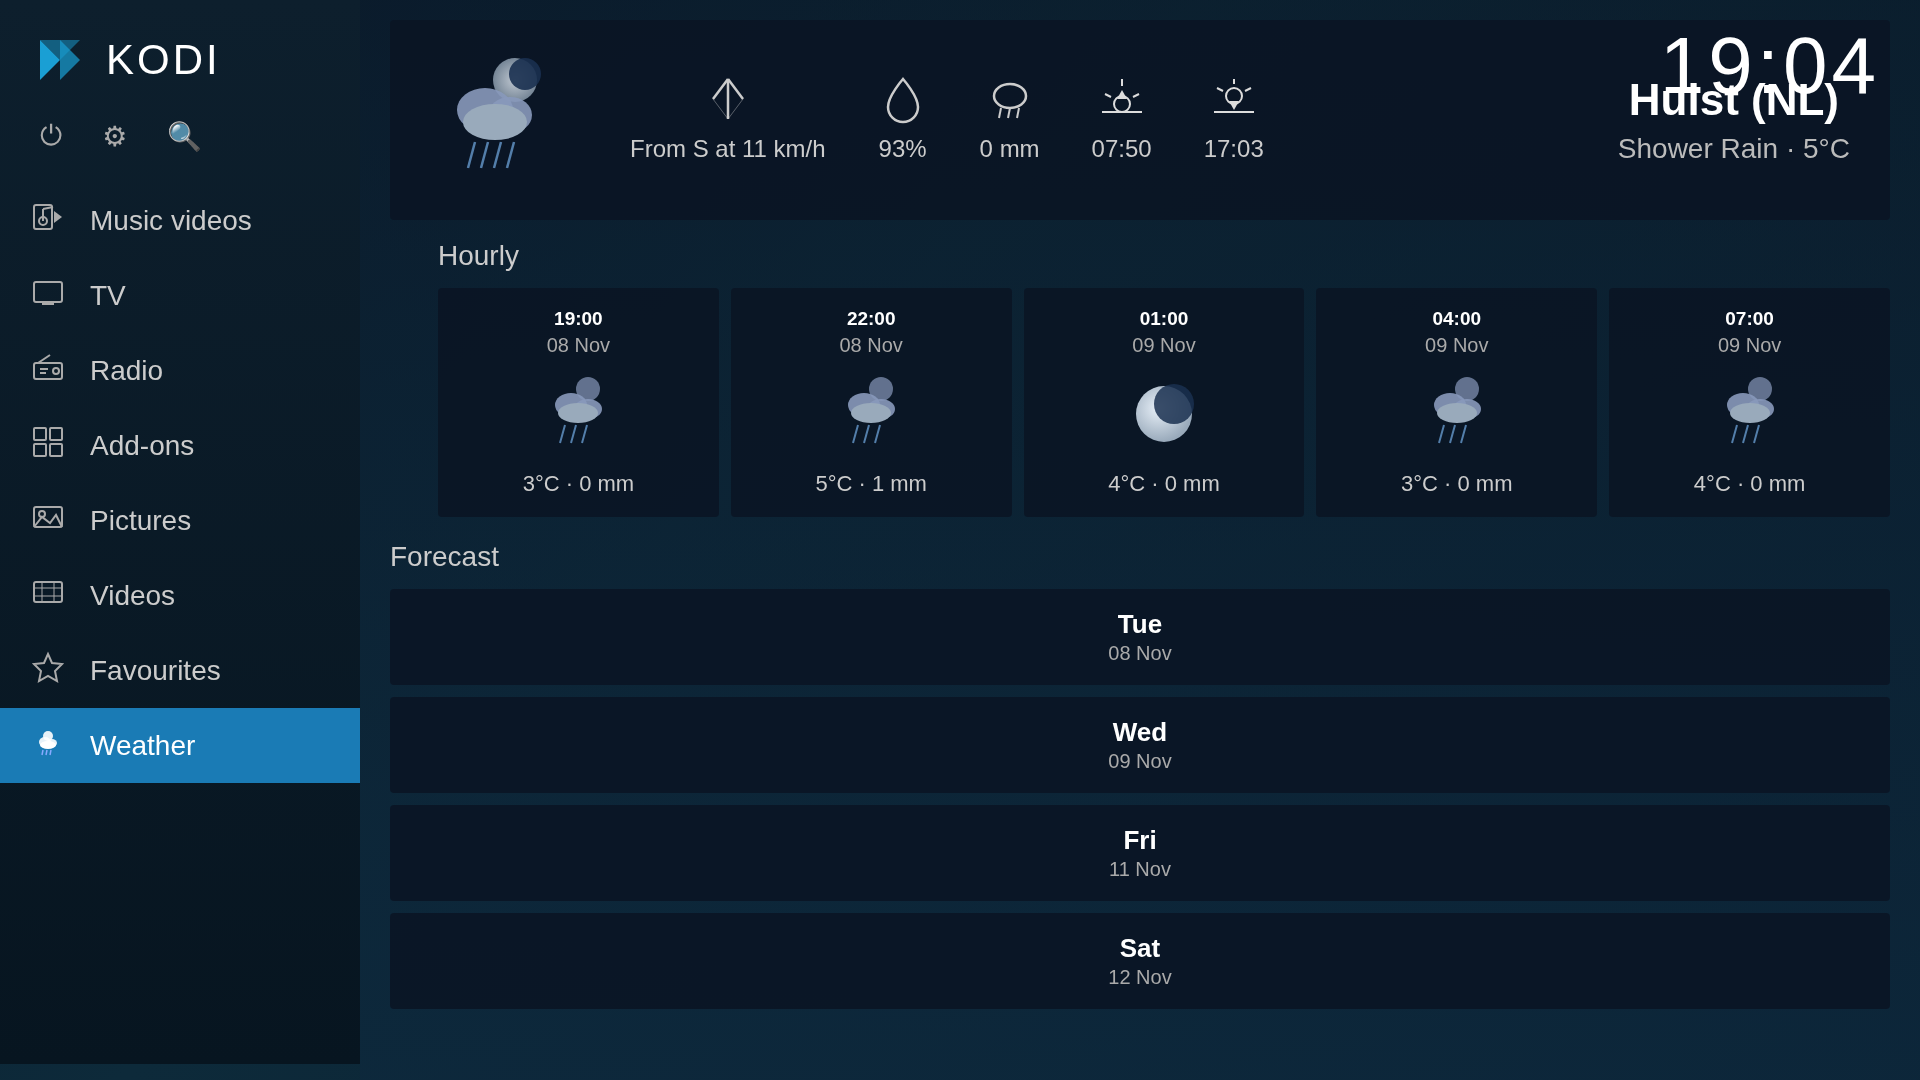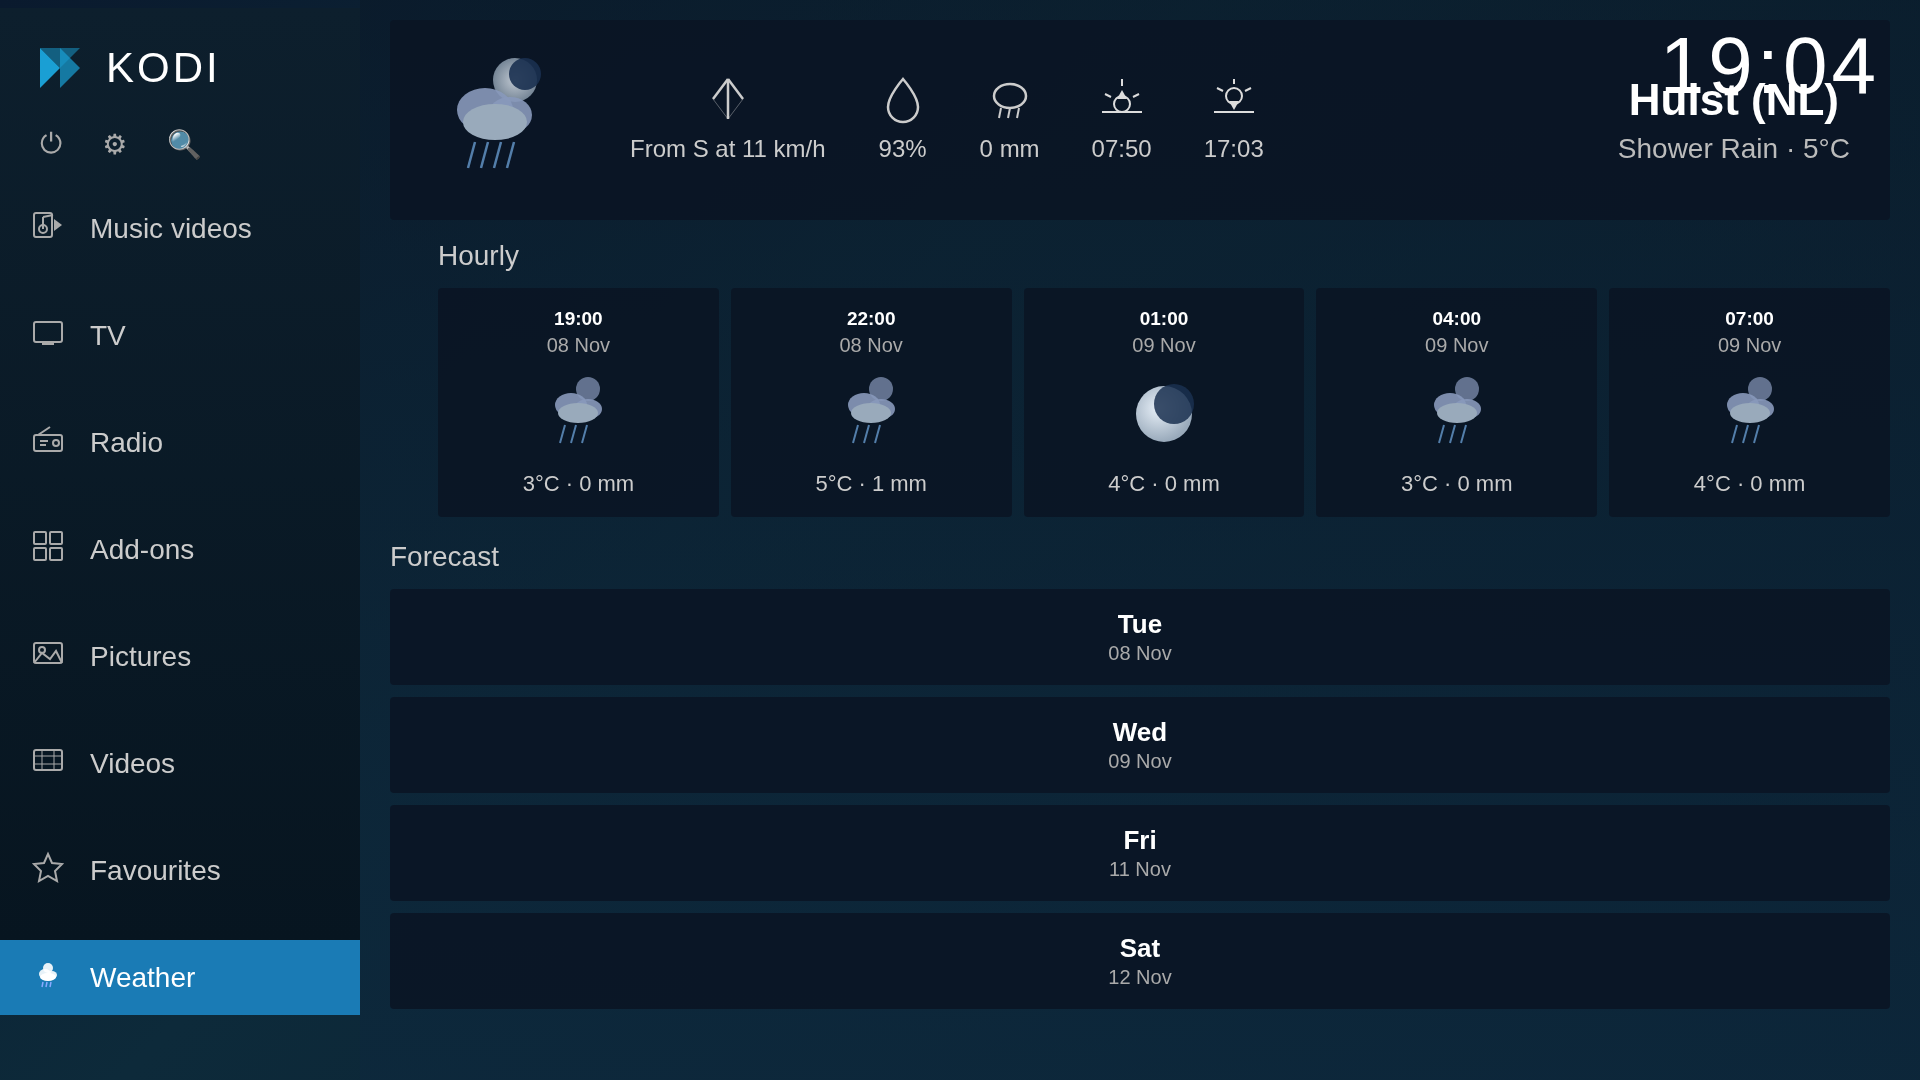--- a/index.html
+++ b/index.html
@@ -17,23 +17,23 @@
     .bg-gradient {
       position: absolute;
       top: 0; left: 0; right: 0; bottom: 0;
       background: linear-gradient(135deg, #0a1a2e 0%, #0d2a3a 40%, #0a1f30 100%);
       z-index: 0;
     }
 
     
     .sidebar {
       position: absolute;
-      top: 8px; left: 0;
+      top: 0; left: 0;
       width: 360px;
-      height: 932px;
+      height: 1064px;
       background: linear-gradient(180deg, #0d1f2d 0%, #071520 100%);
       z-index: 10;
       display: flex;
       flex-direction: column;
     }
 
     .kodi-header {
       display: flex;
       align-items: center;
       padding: 30px 30px 20px 30px;
@@ -56,21 +56,20 @@
     .sidebar-icon {
       font-size: 28px;
       color: #aaa;
       cursor: pointer;
     }
 
     .sidebar-nav {
       flex: 1;
       display: flex;
       flex-direction: column;
-      gap: 32px;
     }
 
     .nav-item {
       display: flex;
       align-items: center;
       gap: 24px;
       padding: 18px 30px;
       font-size: 28px;
       color: #ccc;
       cursor: pointer;

